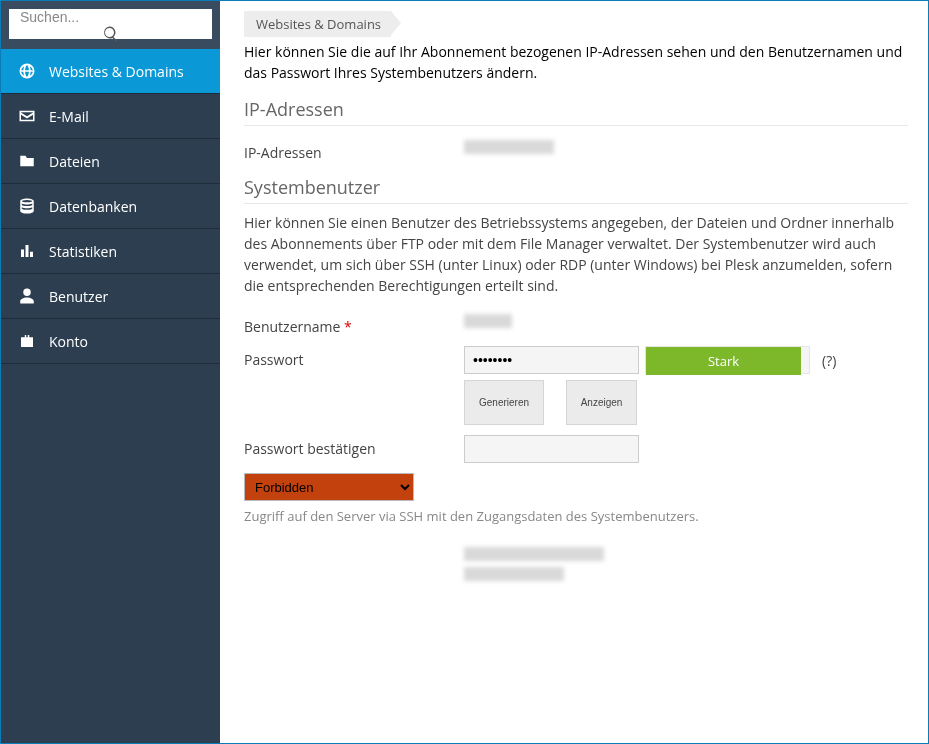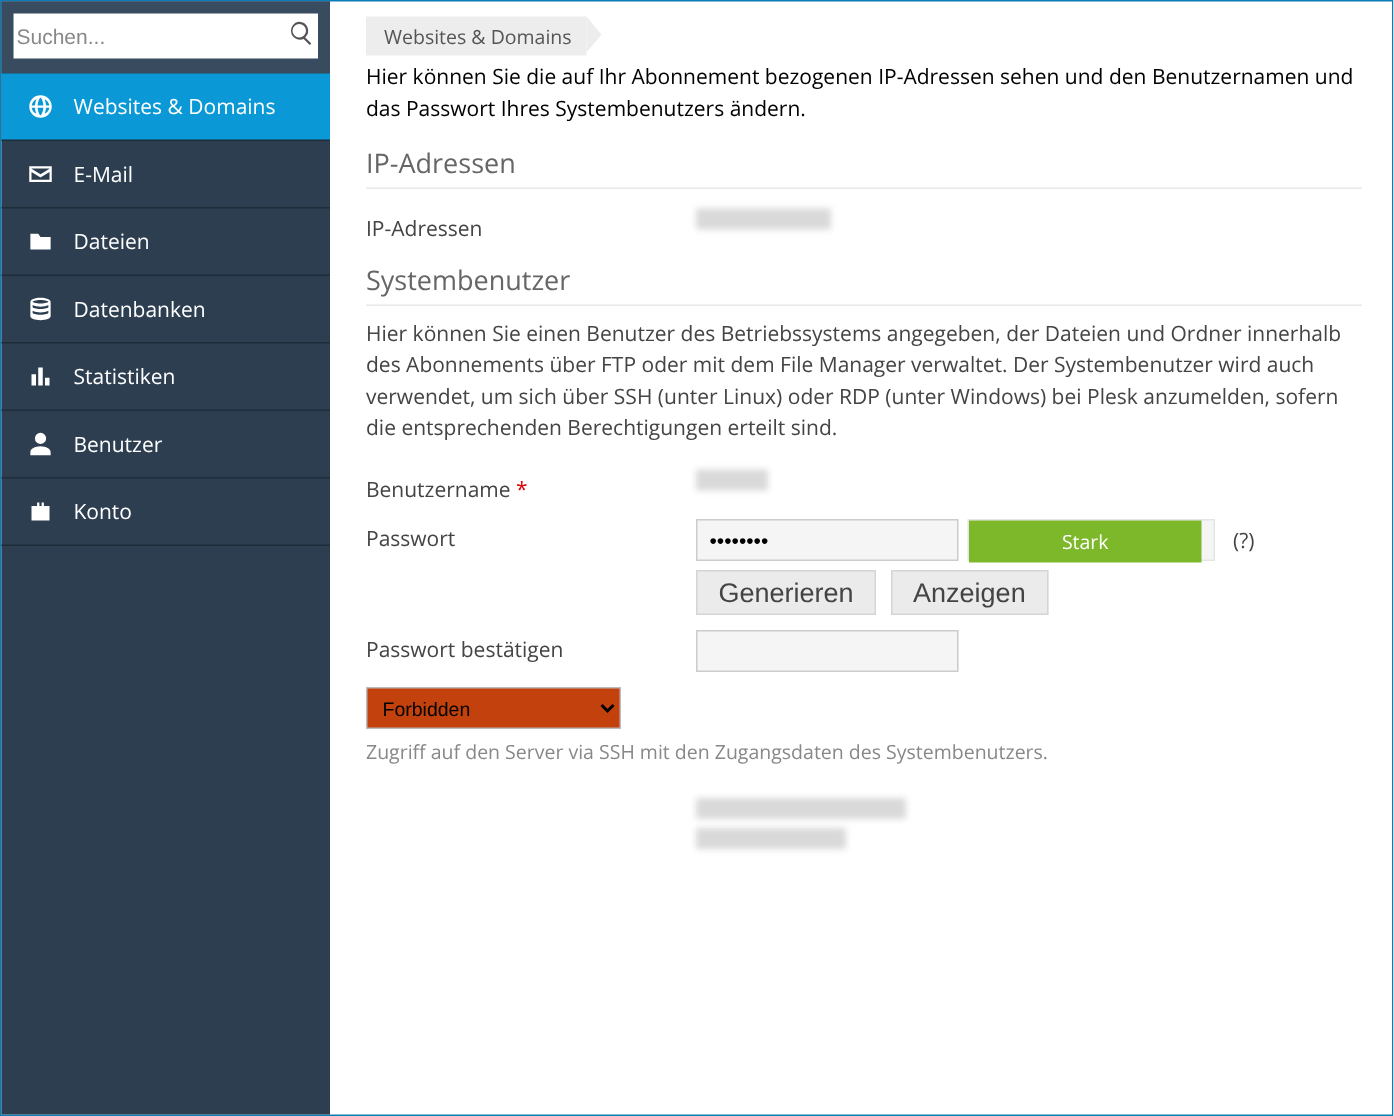--- a/index.html
+++ b/index.html
@@ -1,21 +1,21 @@
 <!DOCTYPE html>
 <html><head>
 <meta charset="utf-8">
 <style>
   * { box-sizing: border-box; margin: 0; padding: 0; }
   body { font-family: "Open Sans", "Segoe UI", Arial, sans-serif; font-size: 14px; color: #444; background: #fff; }
   .app { display: flex; width: 929px; height: 744px; border: 1px solid #0a7db8; }
   
   .sidebar { width: 219px; background: #2c3e50; display: flex; flex-direction: column; flex-shrink:0; }
   .search-wrap { padding: 8px 8px 10px 8px; background:#384b5f; }
-  .search-box { display:flex; align-items:center; background:#fff; height:30px; padding:0 2px; }
+  .search-box { display:flex; align-items:center; background:#fff; height:30px; padding:0 20px;flex-direction:column; }
   .search-input { flex:1; border:none; outline:none; font-size:14px; color:#555; background:transparent; }
   .search-input::placeholder { color:#888; }
   .search-icon svg { width:18px; height:18px; fill:#555; }
   .nav { display:flex; flex-direction:column; }
   .nav-item { display:flex; align-items:center; gap:12px; padding:12px 16px; color:#fff; font-size:14px; cursor:pointer; border-bottom:1px solid #1f2d3b; }
   .nav-item .icon { width:20px; height:20px; display:flex; align-items:center; justify-content:center; }
   .nav-item .icon svg { width:18px; height:18px; fill:#fff; }
   .nav-item.active { background:#0a99d6; }
   
   .main { flex:1; padding:10px 20px 20px 24px; overflow:auto; }
@@ -29,22 +29,22 @@
   .form-row { display:flex; align-items:flex-start; padding:5px 0; }
   .form-label { width:220px; flex-shrink:0; color:#444; padding-top:4px; }
   .form-label .req { color:#d00; }
   .form-field { flex:1; }
   .blur-line { height:14px; background:#d9d9d9; filter:blur(2px); display:inline-block; }
   .password-row { display:flex; align-items:center; gap:6px; }
   input.text-input, input.pwd-input { border:1px solid #ccc; background:#f5f5f5; height:28px; padding:0 8px; font-size:14px; width:175px; }
   .strength { background:#7db82b; color:#fff; text-align:center; height:28px; line-height:28px; width:155px; font-size:13px; }
   .strength-track { width:165px; height:28px; background:#f5f5f5; border:1px solid #e5e5e5; margin-left:0; display:flex; }
   .help { color:#444; cursor:pointer; margin-left:6px; }
-  .btn { background:#ebebeb; border:1px solid #d5d5d5; color:#444; height:30px; padding:0 14px; font-size:18px; cursor:pointer;text-align:right; }
-  .btn + .btn { margin-left:6px; }
+  .btn { background:#ebebeb; border:1px solid #d5d5d5; color:#444; height:45px; padding:0 14px; font-size:10px; cursor:pointer;text-align:right; }
+  .btn + .btn { margin-left:18px; }
   .btn-row { margin-top:6px; }
   select.select { border:1px solid #bbb; background:#c2410c; height:28px; padding:0 6px; font-size:13px; width:170px; }
   .hint { color:#888; font-size:13px; margin-top:6px; line-height:1.4; }
   .sites-list { padding:6px 0 10px 0; }
   .site-blur { height:14px; background:#d9d9d9; filter:blur(2px); margin:6px 0; }
   .section-desc { color:#444; line-height:1.5; margin:8px 0 12px 0; }
 </style>
 </head>
 <body>
 

